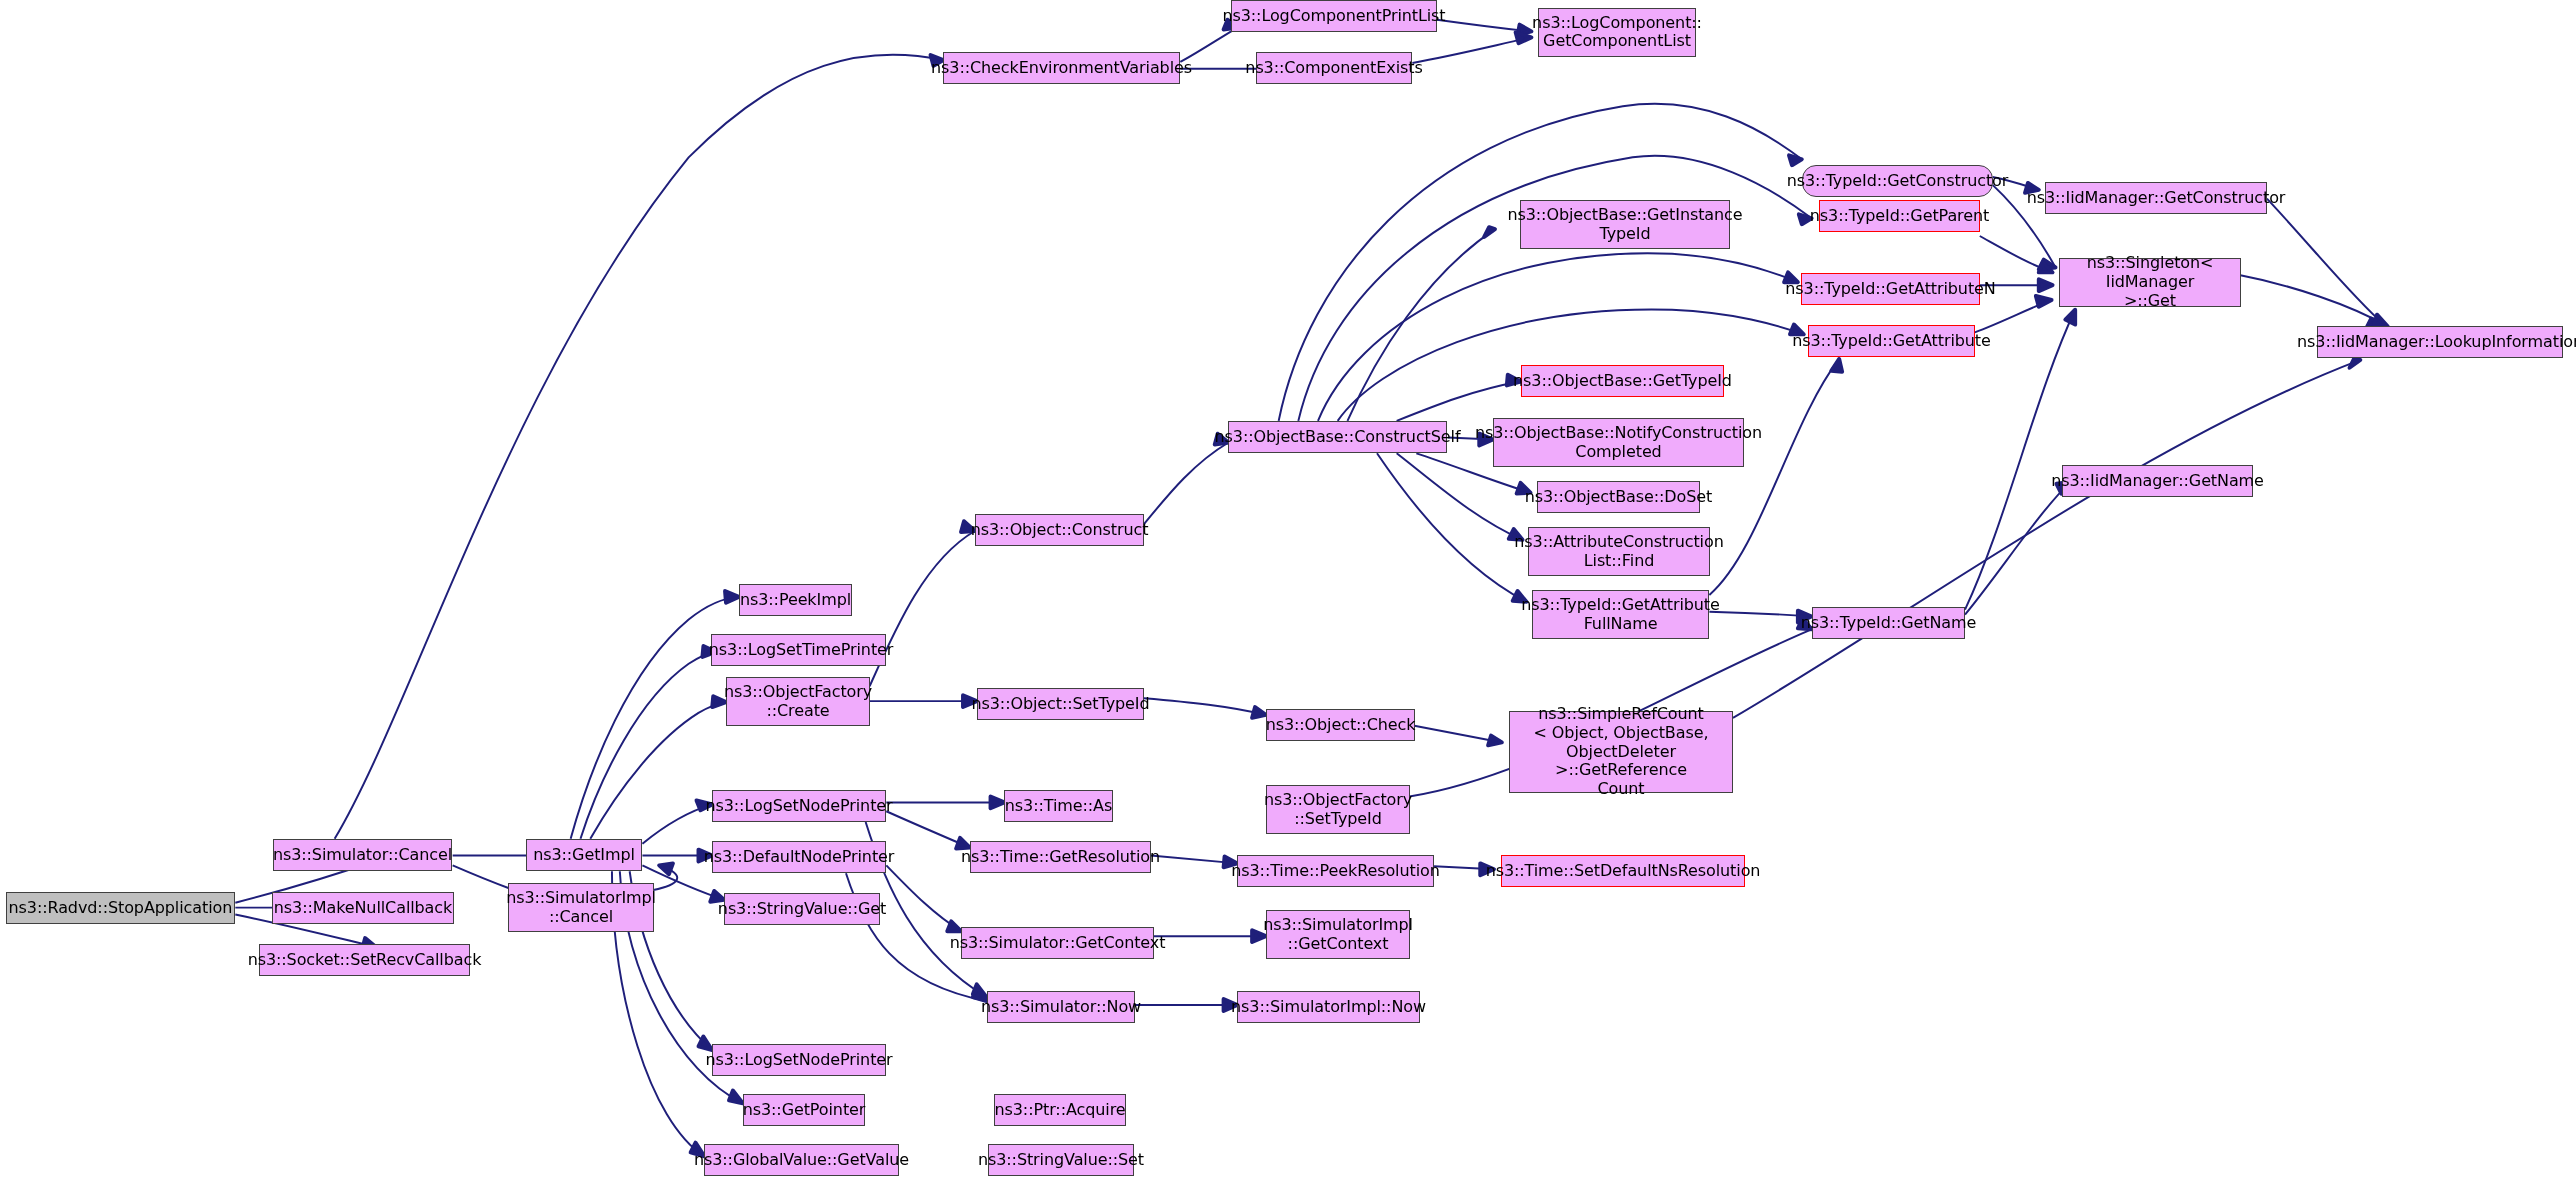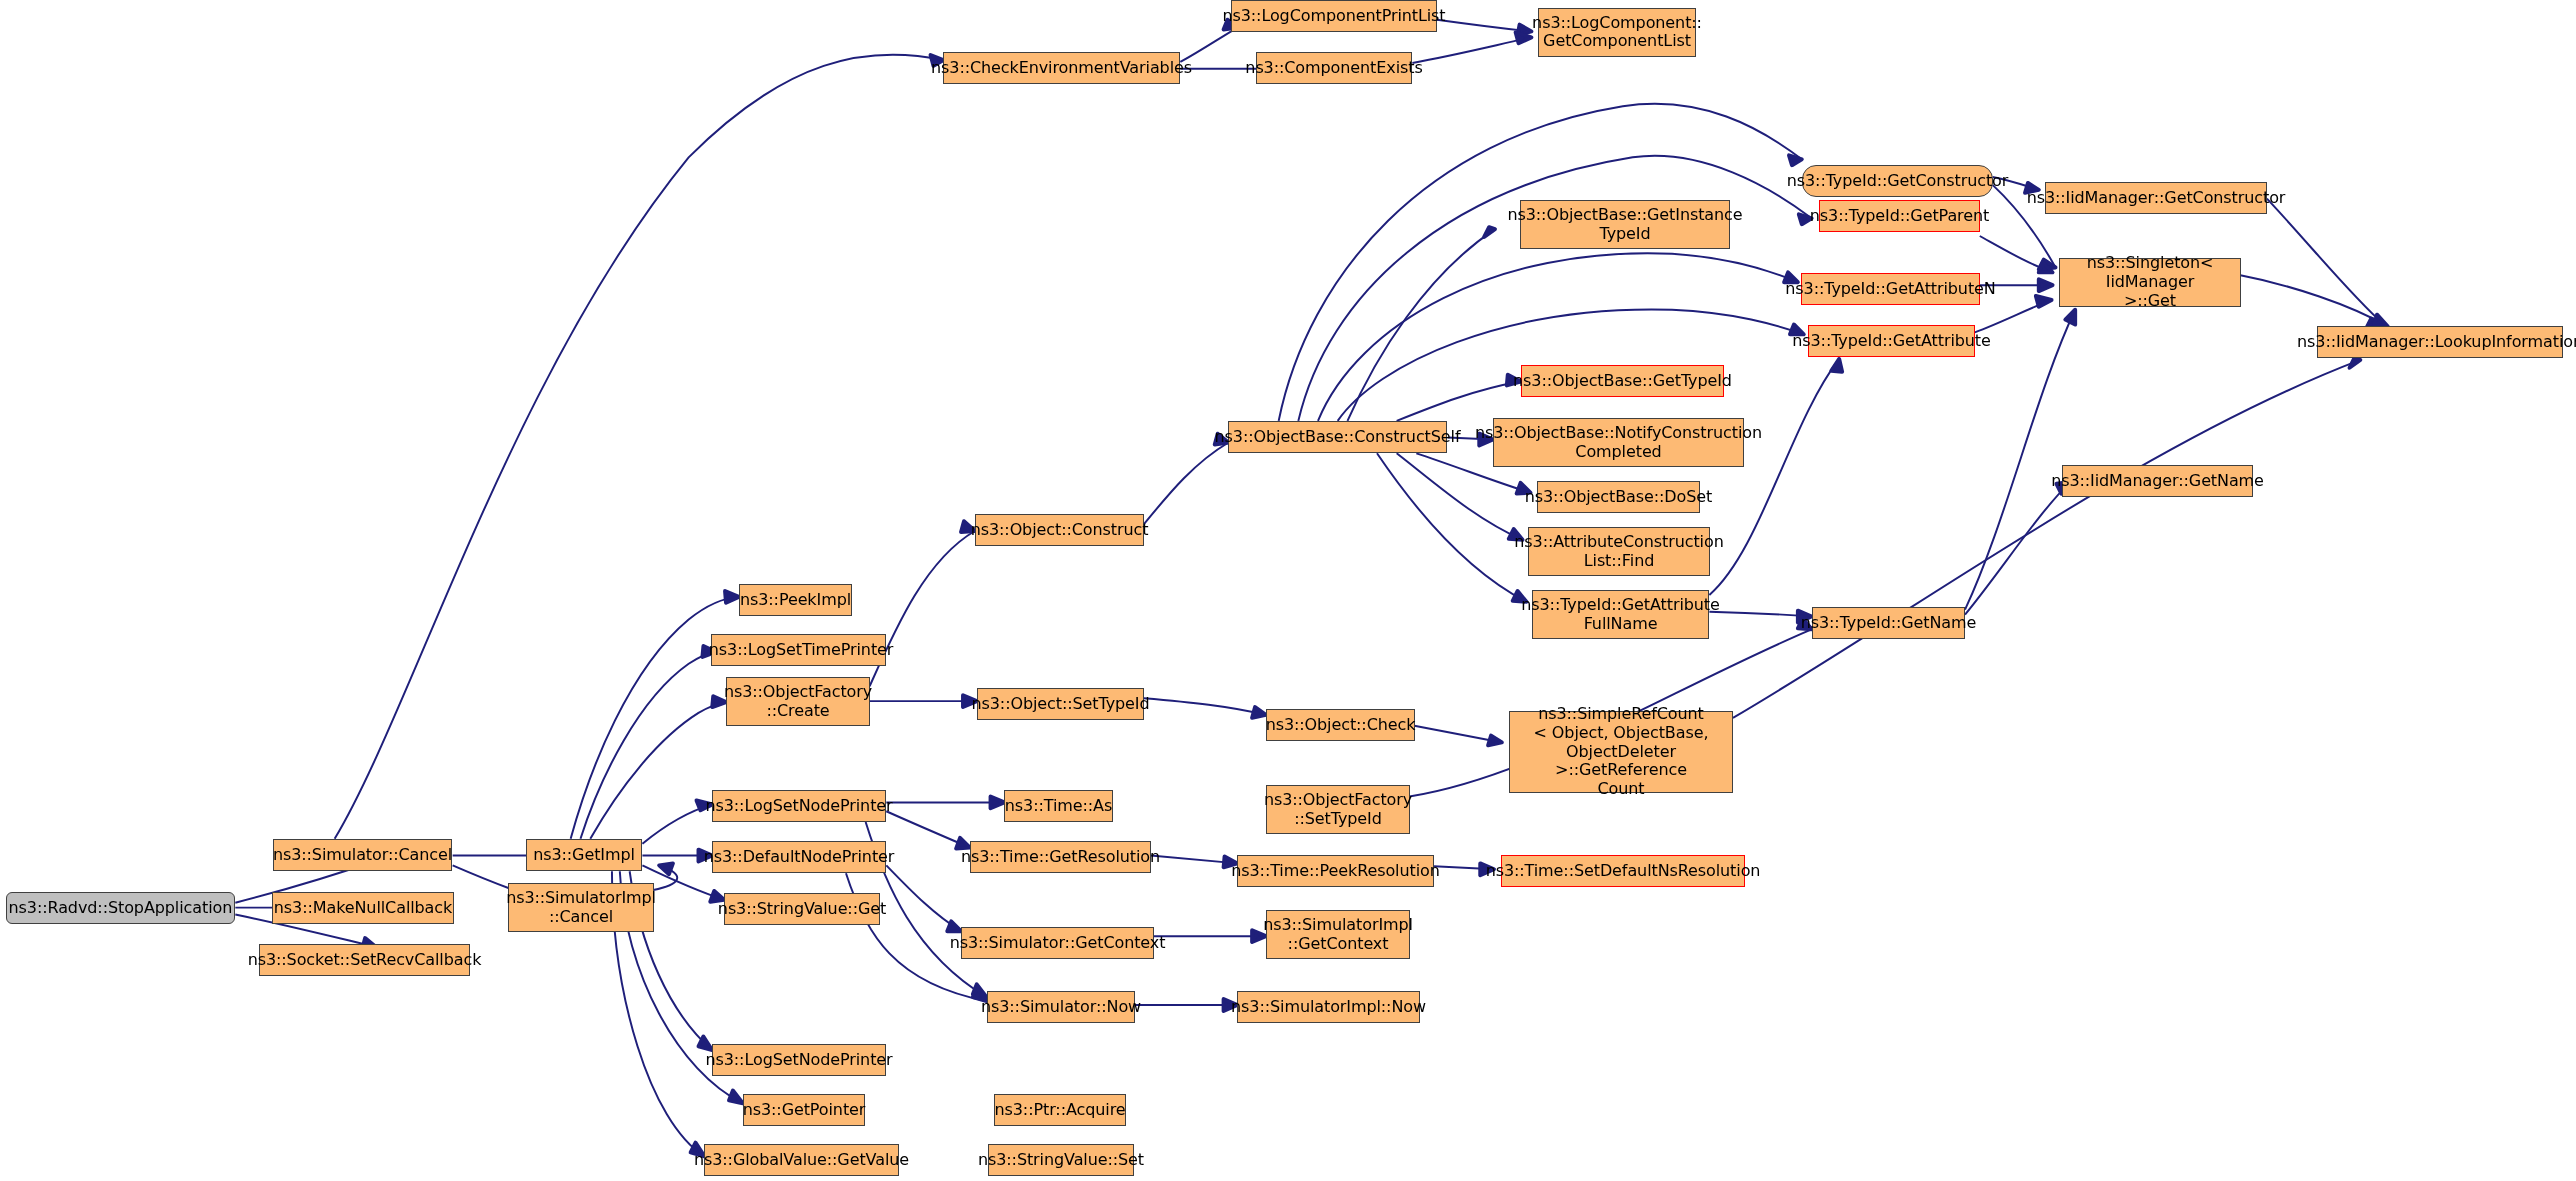--- a/index.html
+++ b/index.html
@@ -22,38 +22,37 @@
     height: 1181px;
     pointer-events: none;
   }
   .node {
     position: absolute;
     box-sizing: border-box;
     display: flex;
     align-items: center;
     justify-content: center;
     text-align: center;
-    background: #fdba74;
+    background: #f0abfc;
     border: 1.6px solid #404040;
     color: #000000;
     font-size: 16px;
     line-height: 1.18;
     letter-spacing: -0.1px;
     padding: 1px 4.9px;
     white-space: pre-line;
     z-index: 5;
   }
   .node.red {
     border-color: #ff0000;
     border-width: 1.8px;
   }
   .node.current {
     background: #bfbfbf;
     border-color: #404040;
-    border-radius: 6px;
   }
 </style>
 </head>
 <body>
 
 <div id="canvas">
   <svg id="edge-layer" width="2576" height="1181" viewBox="0 0 2619 1201">
       <path d="M 239,918 C 290,905 340,890 392,872" fill="none" stroke="#1f1f7a" stroke-width="2"></path>
       <path d="M 392,872 L 381,879 L 386,869 Z" fill="#1f1f7a" stroke="#1f1f7a" stroke-width="4" stroke-linejoin="round"></path>
       <path d="M 239,923 L 396,923" fill="none" stroke="#1f1f7a" stroke-width="2"></path>

